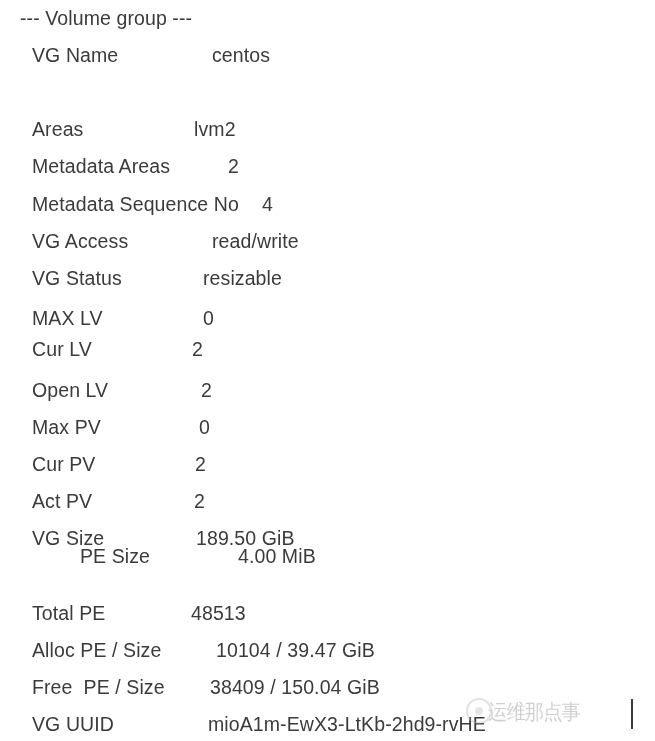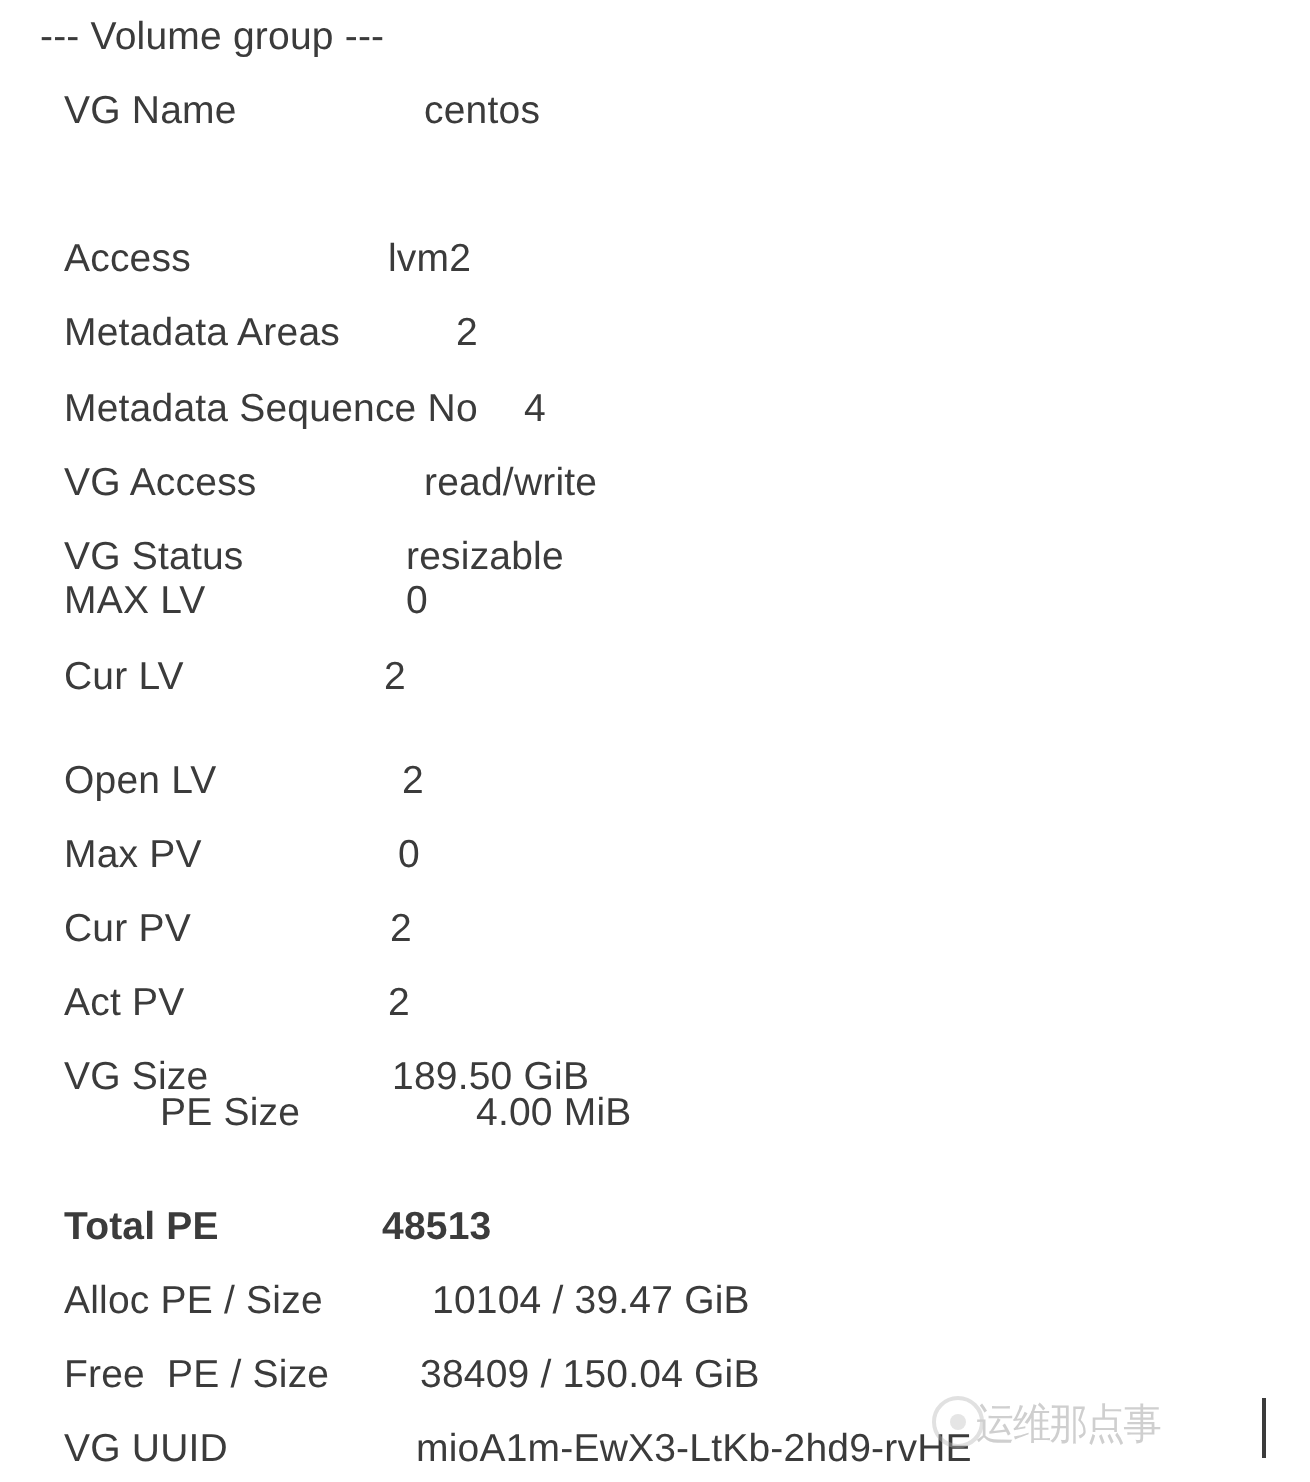--- a/index.html
+++ b/index.html
@@ -128,44 +128,44 @@
 
 <div id="terminal-output">
     <div class="line header-line" style="top: 0px;">
       <span class="line-text">--- Volume group ---</span>
     </div>
     <div class="line" style="top: 37.2px;">
       <span class="field-label">VG Name</span>
       <span class="field-value" style="left: 212px;">centos</span>
     </div>
     <div class="line" style="top: 111.6px;">
-      <span class="field-label">Access</span>
+      <span class="field-label">Areas</span>
       <span class="field-value" style="left: 194px;">lvm2</span>
     </div>
     <div class="line" style="top: 148.8px;">
       <span class="field-label">Metadata Areas</span>
       <span class="field-value" style="left: 228px;">2</span>
     </div>
     <div class="line" style="top: 186px;">
       <span class="field-label">Metadata Sequence No</span>
       <span class="field-value" style="left: 262px;">4</span>
     </div>
     <div class="line" style="top: 223.2px;">
       <span class="field-label">VG Access</span>
       <span class="field-value" style="left: 212px; text-align: center;">read/write</span>
     </div>
     <div class="line" style="top: 260.4px;">
       <span class="field-label">VG Status</span>
       <span class="field-value" style="left: 203px;">resizable</span>
     </div>
-    <div class="line" style="top: 282px;">
+    <div class="line" style="top: 300px;">
       <span class="field-label">MAX LV</span>
       <span class="field-value" style="left: 203px;">0</span>
     </div>
-    <div class="line" style="top: 320px;">
+    <div class="line" style="top: 331px;">
       <span class="field-label">Cur LV</span>
       <span class="field-value" style="left: 192px;">2</span>
     </div>
     <div class="line" style="top: 372px;">
       <span class="field-label">Open LV</span>
       <span class="field-value" style="left: 201px;">2</span>
     </div>
     <div class="line" style="top: 409.2px;">
       <span class="field-label">Max PV</span>
       <span class="field-value" style="left: 199px;">0</span>
@@ -179,21 +179,21 @@
       <span class="field-value" style="left: 194px;">2</span>
     </div>
     <div class="line" style="top: 520.8px;">
       <span class="field-label">VG Size</span>
       <span class="field-value" style="left: 196px;">189.50 GiB</span>
     </div>
     <div class="line" style="top: 538px; margin-left: 48px;">
       <span class="field-label">PE Size</span>
       <span class="field-value" style="left: 190px;">4.00 MiB</span>
     </div>
-    <div class="line" style="top: 595.2px; font-weight: bold;">
+    <div class="line" style="top: 595.2px;">
       <span class="field-label">Total PE</span>
       <span class="field-value" style="left: 191px;">48513</span>
     </div>
     <div class="line" style="top: 632.4px;">
       <span class="field-label">Alloc PE / Size</span>
       <span class="field-value" style="left: 216px;">10104 / 39.47 GiB</span>
     </div>
     <div class="line" style="top: 669.6px;">
       <span class="field-label">Free  PE / Size</span>
       <span class="field-value" style="left: 210px;">38409 / 150.04 GiB</span>

